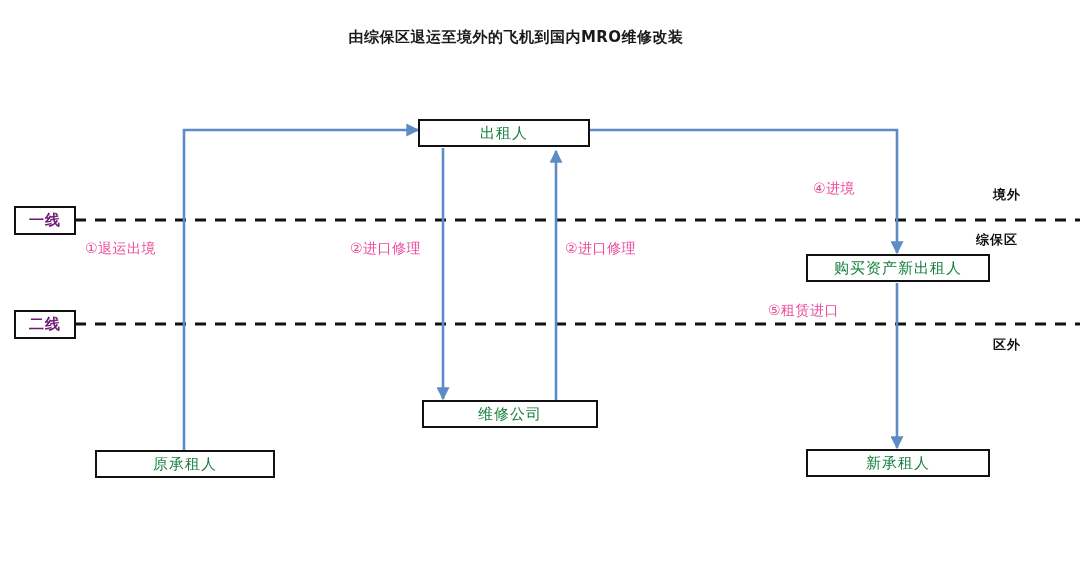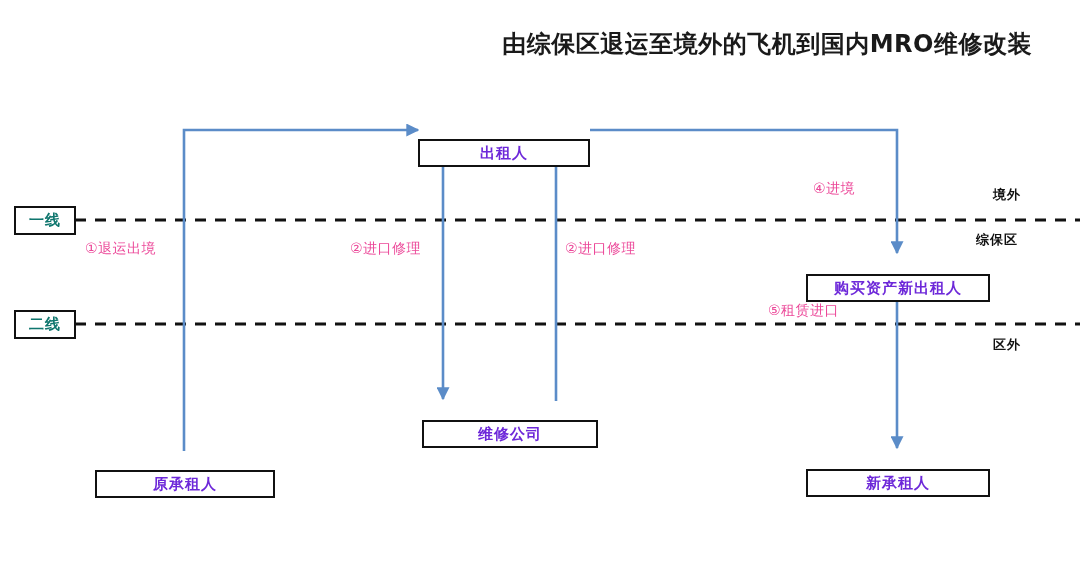--- a/index.html
+++ b/index.html
@@ -20,52 +20,51 @@
     left: 0;
     top: 0;
     width: 1080px;
     height: 571px;
   }
   .title {
     position: absolute;
     left: 0;
     top: 28px;
     width: 1032px;
-    text-align: right;
-    font-size: 24px;
+    text-align: center;
+    font-size: 15px;
     font-weight: 700;
     color: #1a1a1a;
     letter-spacing: 0.5px;
   }
   .node {
     position: absolute;
     box-sizing: border-box;
     border: 2.5px solid #111111;
     background: #ffffff;
     display: flex;
     align-items: center;
     justify-content: center;
     font-size: 15px;
-    font-weight: 700;
-    color: #6d28d9;
+    font-weight: 400;
+    color: #15803d;
     letter-spacing: 1px;
     z-index: 4;
-    margin-top: 20px;
   }
   .line-tag {
     position: absolute;
     box-sizing: border-box;
     border: 2.5px solid #111111;
     background: #ffffff;
     display: flex;
     align-items: center;
     justify-content: center;
     font-size: 15px;
     font-weight: 700;
-    color: #0f766e;
+    color: #701a75;
     letter-spacing: 1px;
     z-index: 5;
   }
   .flow-label {
     position: absolute;
     font-size: 14px;
     font-weight: 500;
     color: #ec4899;
     white-space: nowrap;
     z-index: 3;

